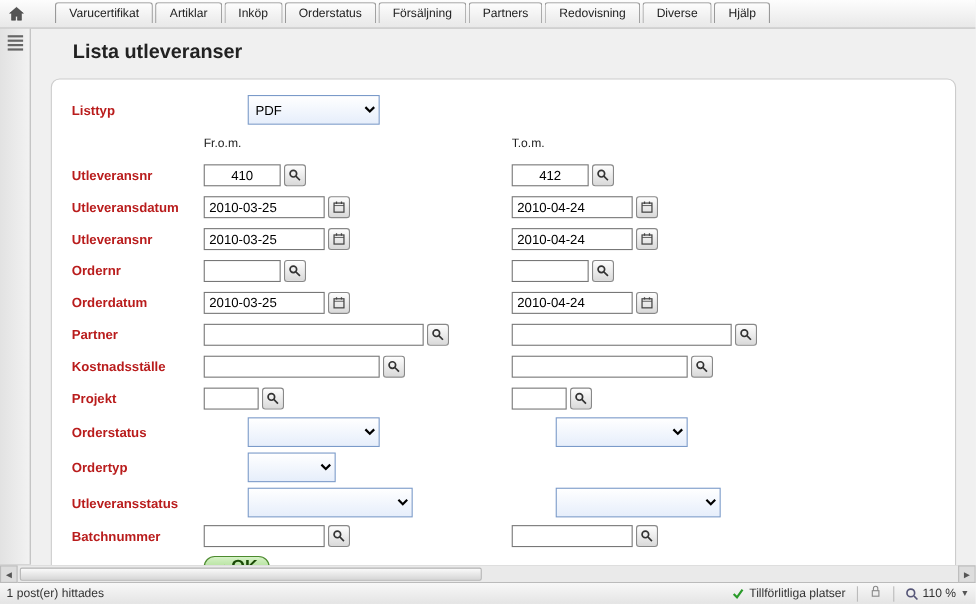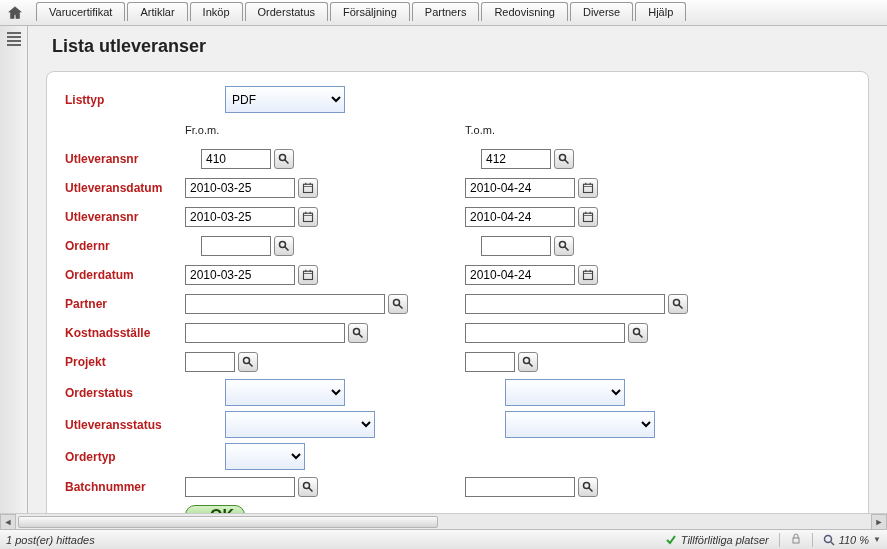--- a/index.html
+++ b/index.html
@@ -27,21 +27,21 @@
   .home-icon {
     width: 18px;
     height: 18px;
     margin: 2px 6px 0 2px;
     position: relative;
   }
   .home-icon svg { width: 18px; height: 18px; }
   .tabs {
     display: flex;
     gap: 2px;
-    margin-left: 6px;
+    margin-left: 20px;
   }
   .tab {
     background: linear-gradient(#fdfdfd, #ebebeb);
     border: 1px solid #999;
     border-bottom: none;
     border-radius: 3px 3px 0 0;
     padding: 3px 12px;
     font-size: 11px;
     cursor: pointer;
     color: #222;
@@ -70,21 +70,21 @@
     flex: 1;
     padding: 10px 18px 8px 18px;
     overflow: auto;
     background: #f0f0f0;
   }
   .page-title {
     font-size: 18px;
     font-weight: bold;
     color: #222;
     margin-bottom: 14px;
-    margin-left: 6px;
+    margin-left: 20px;
   }
   .panel {
     background: #fff;
     border: 1px solid #ccc;
     border-radius: 8px;
     padding: 14px 18px 16px 18px;
   }
   .form-row {
     display: flex;
     align-items: center;
@@ -117,21 +117,21 @@
   }
   .header-row .col-left { }
   input.text, select.sel {
     border: 1px solid #777;
     background: #fff;
     font-size: 12px;
     padding: 2px 4px;
     height: 20px;
   }
   input.text { }
-  input.w70 { width: 70px; text-align: left; margin-left: 16px; }
+  input.w70 { width: 70px; text-align: center; }
   input.w110 { width: 110px; }
   input.w50 { width: 50px; }
   input.w200 { width: 200px; }
   input.w160 { width: 160px; }
   select.sel {
     background: linear-gradient(#fff, #e6eefb);
     border: 1px solid #7a9ac9;
     height: 27px;
     padding: 1px 2px;
     margin-left: 40px;
@@ -197,21 +197,20 @@
   .statusbar {
     height: 20px;
     background: linear-gradient(#f8f8f8, #e4e4e4);
     border-top: 1px solid #bbb;
     display: flex;
     align-items: center;
     font-size: 11px;
     color: #333;
     padding: 0 6px;
     justify-content: space-between;
-    font-style: italic;
   }
   .status-right {
     display: flex;
     align-items: center;
     gap: 10px;
   }
   .divider-v {
     width: 1px;
     height: 14px;
     background: #bbb;
@@ -475,33 +474,33 @@
           <div class="form-label">Orderstatus</div>
           <div class="col-left">
             <select class="sel w120"><option></option></select>
           </div>
           <div class="col-right">
             <select class="sel w120"><option></option></select>
           </div>
         </div>
 
         <div class="form-row">
+          <div class="form-label">Ordertyp</div>
+          <div class="col-left">
+            <select class="sel w80"><option></option></select>
+          </div>
+        </div>
+
+        <div class="form-row">
           <div class="form-label">Utleveransstatus</div>
           <div class="col-left">
             <select class="sel w150"><option></option></select>
           </div>
           <div class="col-right">
             <select class="sel w150"><option></option></select>
-          </div>
-        </div>
-
-        <div class="form-row">
-          <div class="form-label">Ordertyp</div>
-          <div class="col-left">
-            <select class="sel w80"><option></option></select>
           </div>
         </div>
 
         <div class="form-row">
           <div class="form-label">Batchnummer</div>
           <div class="col-left">
             <input class="text w110" value="" style="">
             <span class="icon-btn">
                 <svg viewBox="0 0 16 16">
                   <circle cx="6" cy="6" r="4" fill="none" stroke="#333" stroke-width="2"></circle>

